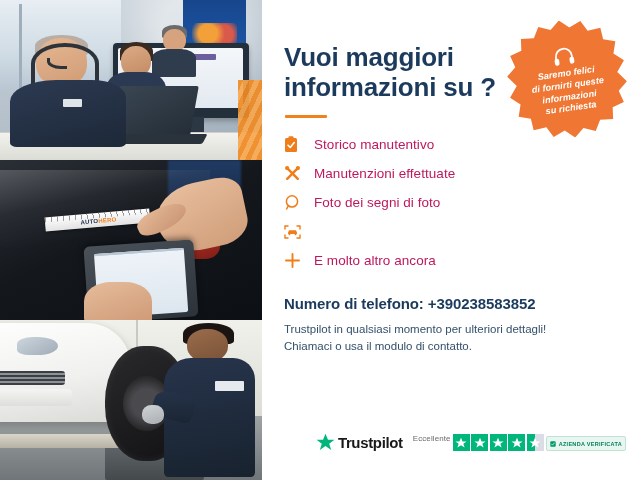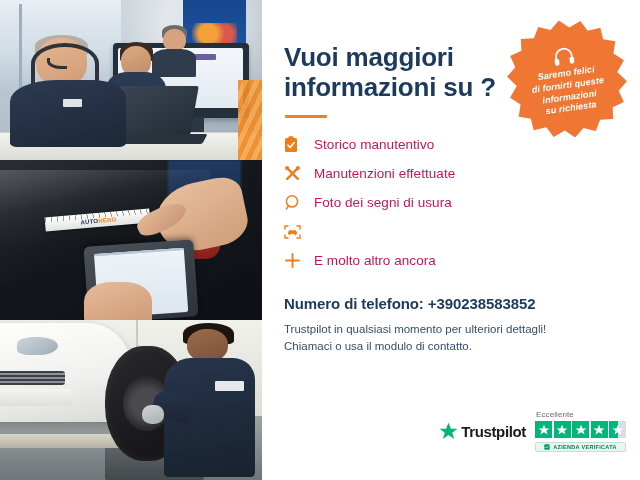--- a/index.html
+++ b/index.html
@@ -440,21 +440,21 @@
   }
   .tp-logo { display: flex; align-items: center; gap: 3px; }
   .tp-star-logo { color: #00b67a; }
   .tp-star-logo svg { display: block; }
   .tp-word {
     font-size: 15px;
     font-weight: 700;
     color: #191919;
     letter-spacing: -0.35px;
   }
-  .tp-rating { display: flex; flex-direction: column; align-items: center; gap: 2px; }
+  .tp-rating { display: flex; flex-direction: row; align-items: center; gap: 2px; }
   .tp-eccellente {
     font-size: 8px;
     color: #6a6a6a;
     letter-spacing: 0.1px;
     align-self: flex-start;
     margin-left: 1px;
   }
   .tp-stars { display: flex; gap: 1.5px; }
   .tp-star-tile {
     width: 17px; height: 17px;
@@ -601,21 +601,21 @@
         <span class="feature-label">Manutenzioni effettuate</span>
       </li>
 
       <li class="feature-item">
         <span class="feature-icon">
           <svg width="16" height="17" viewBox="0 0 16 17">
             <circle cx="8" cy="7.4" r="5.6" fill="none" stroke="#ef7d1a" stroke-width="1.5"></circle>
             <line x1="4.4" y1="11.6" x2="2.6" y2="15" stroke="#ef7d1a" stroke-width="1.5" stroke-linecap="round"></line>
           </svg>
         </span>
-        <span class="feature-label">Foto dei segni di usura</span>
+        <span class="feature-label">Foto dei segni di foto</span>
       </li>
 
       <li class="feature-item">
         <span class="feature-icon">
           <svg width="17" height="16" viewBox="0 0 17 16">
             <g fill="none" stroke="#ef7d1a" stroke-width="1.4" stroke-linecap="round">
               <path d="M1 5 V2 H4"></path>
                 <path d="M13 2 H16 V5"></path>
               <path d="M16 11 V14 H13"></path>
                 <path d="M4 14 H1 V11"></path>

